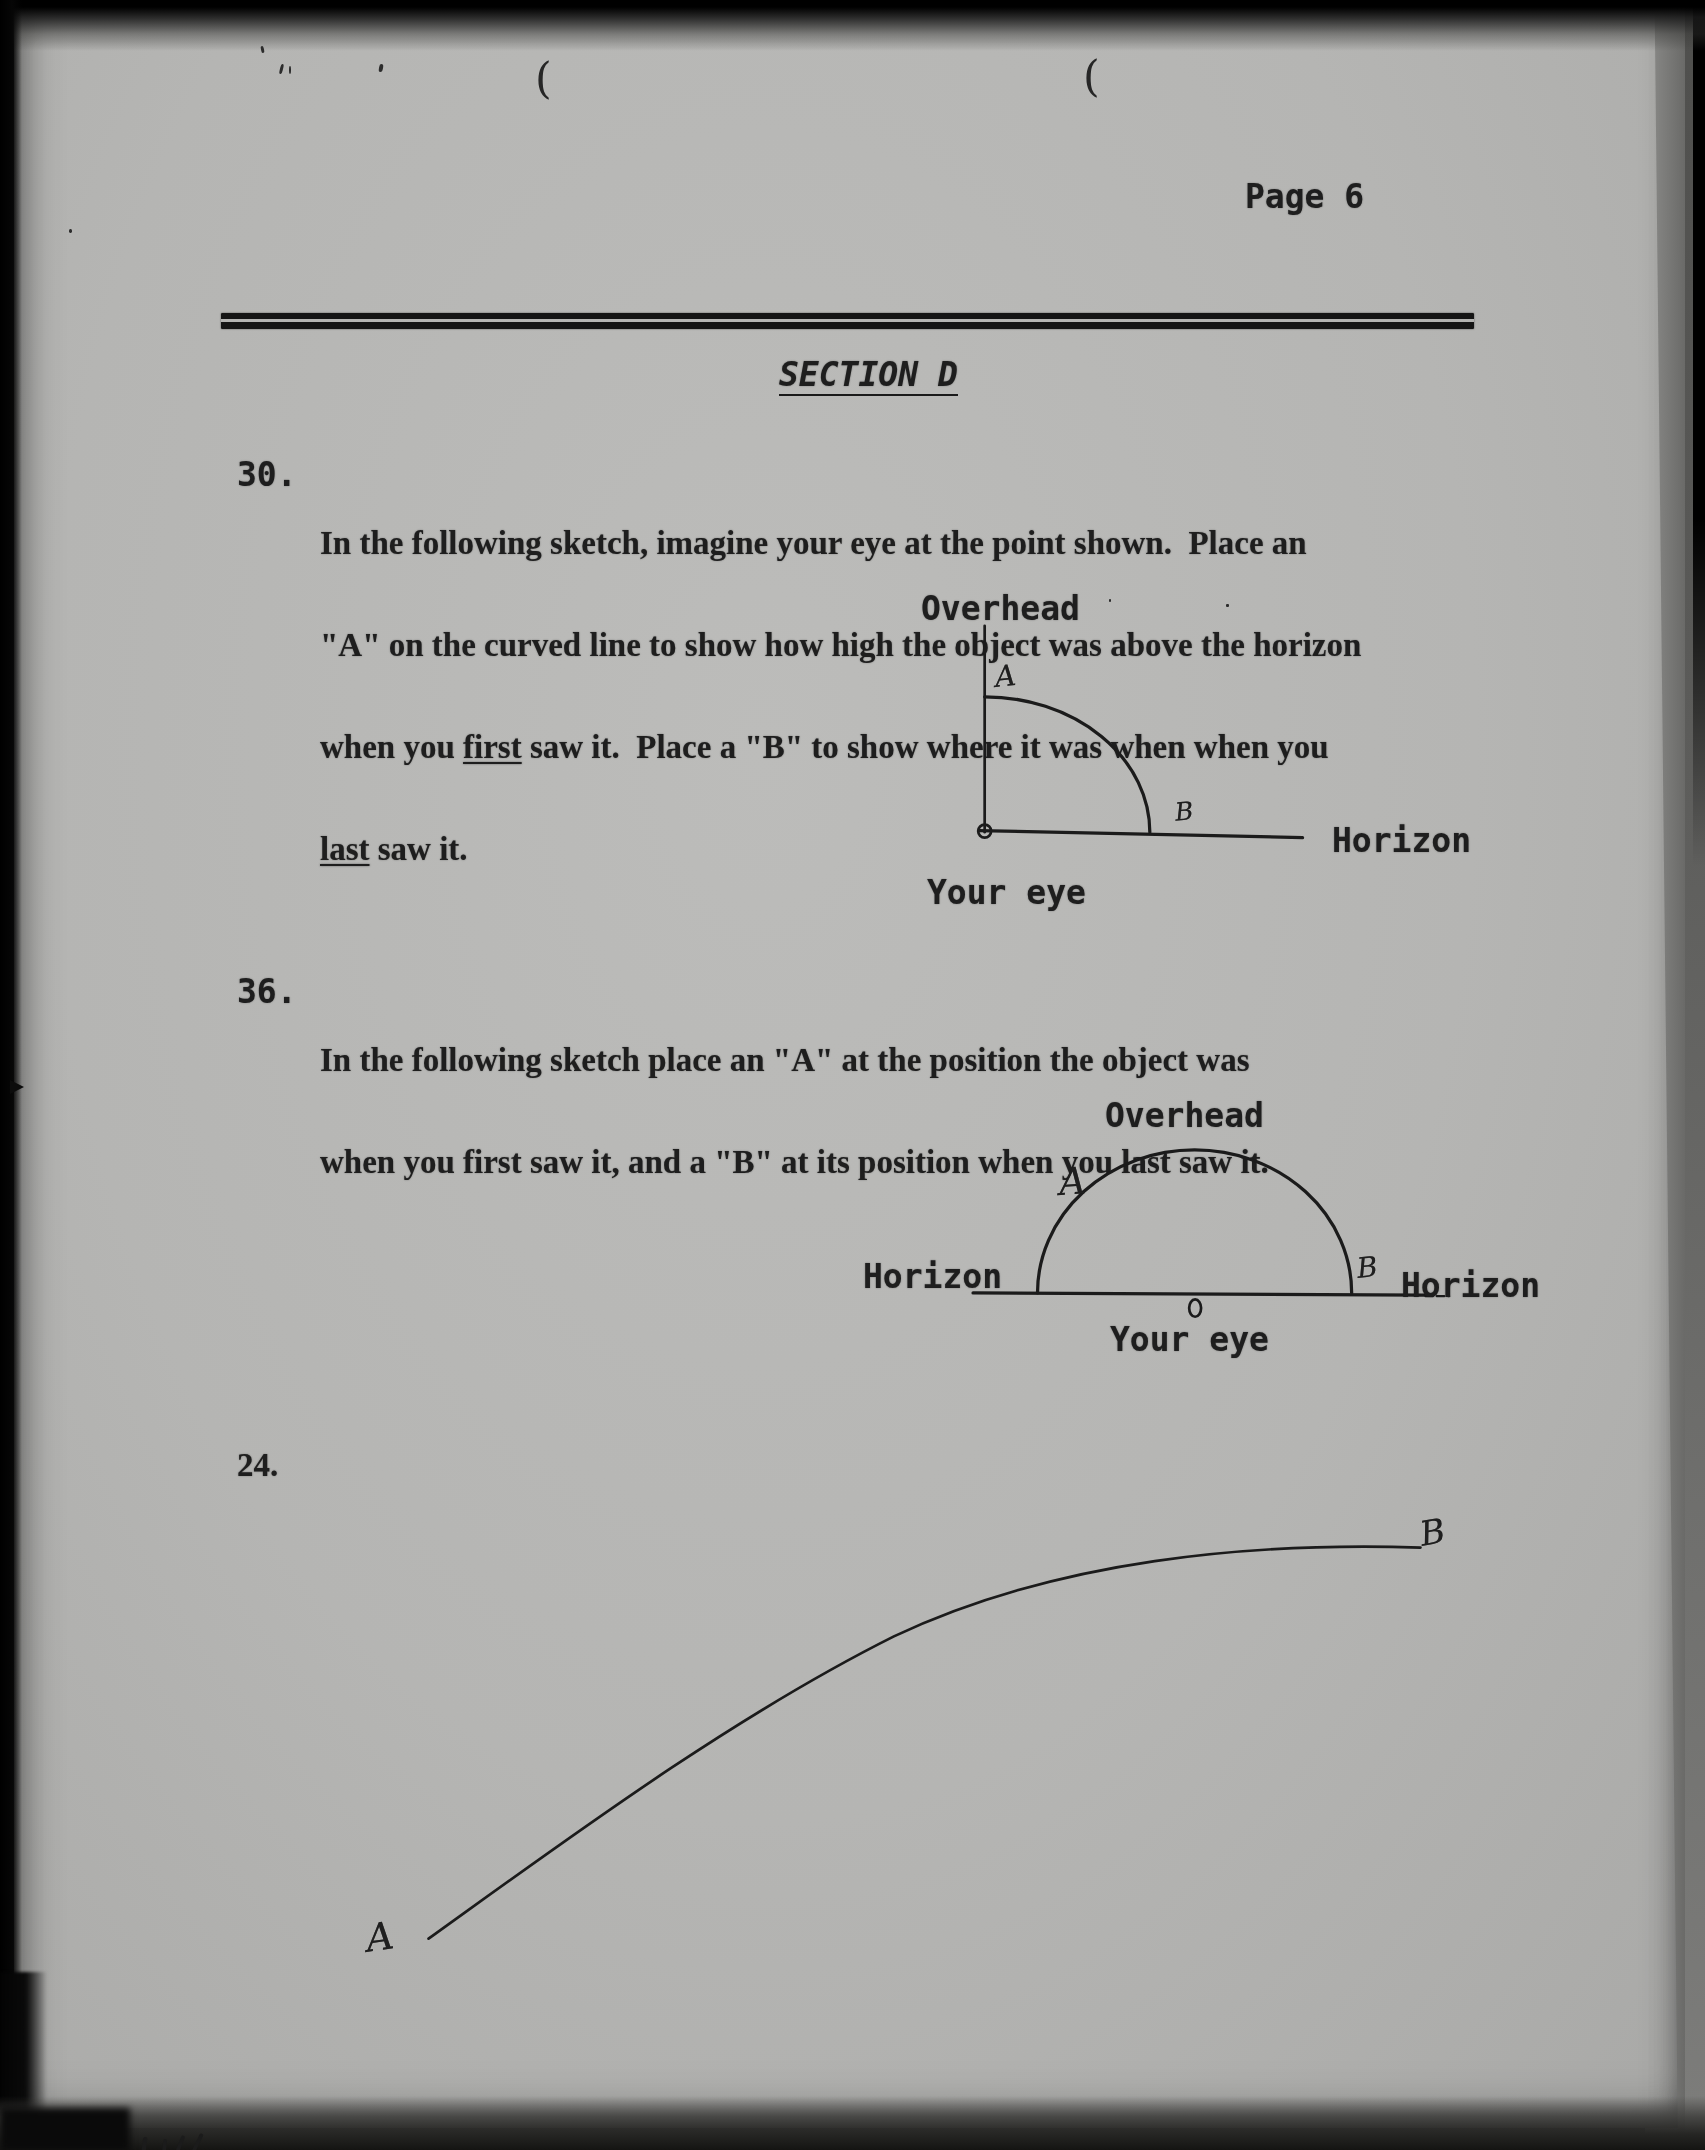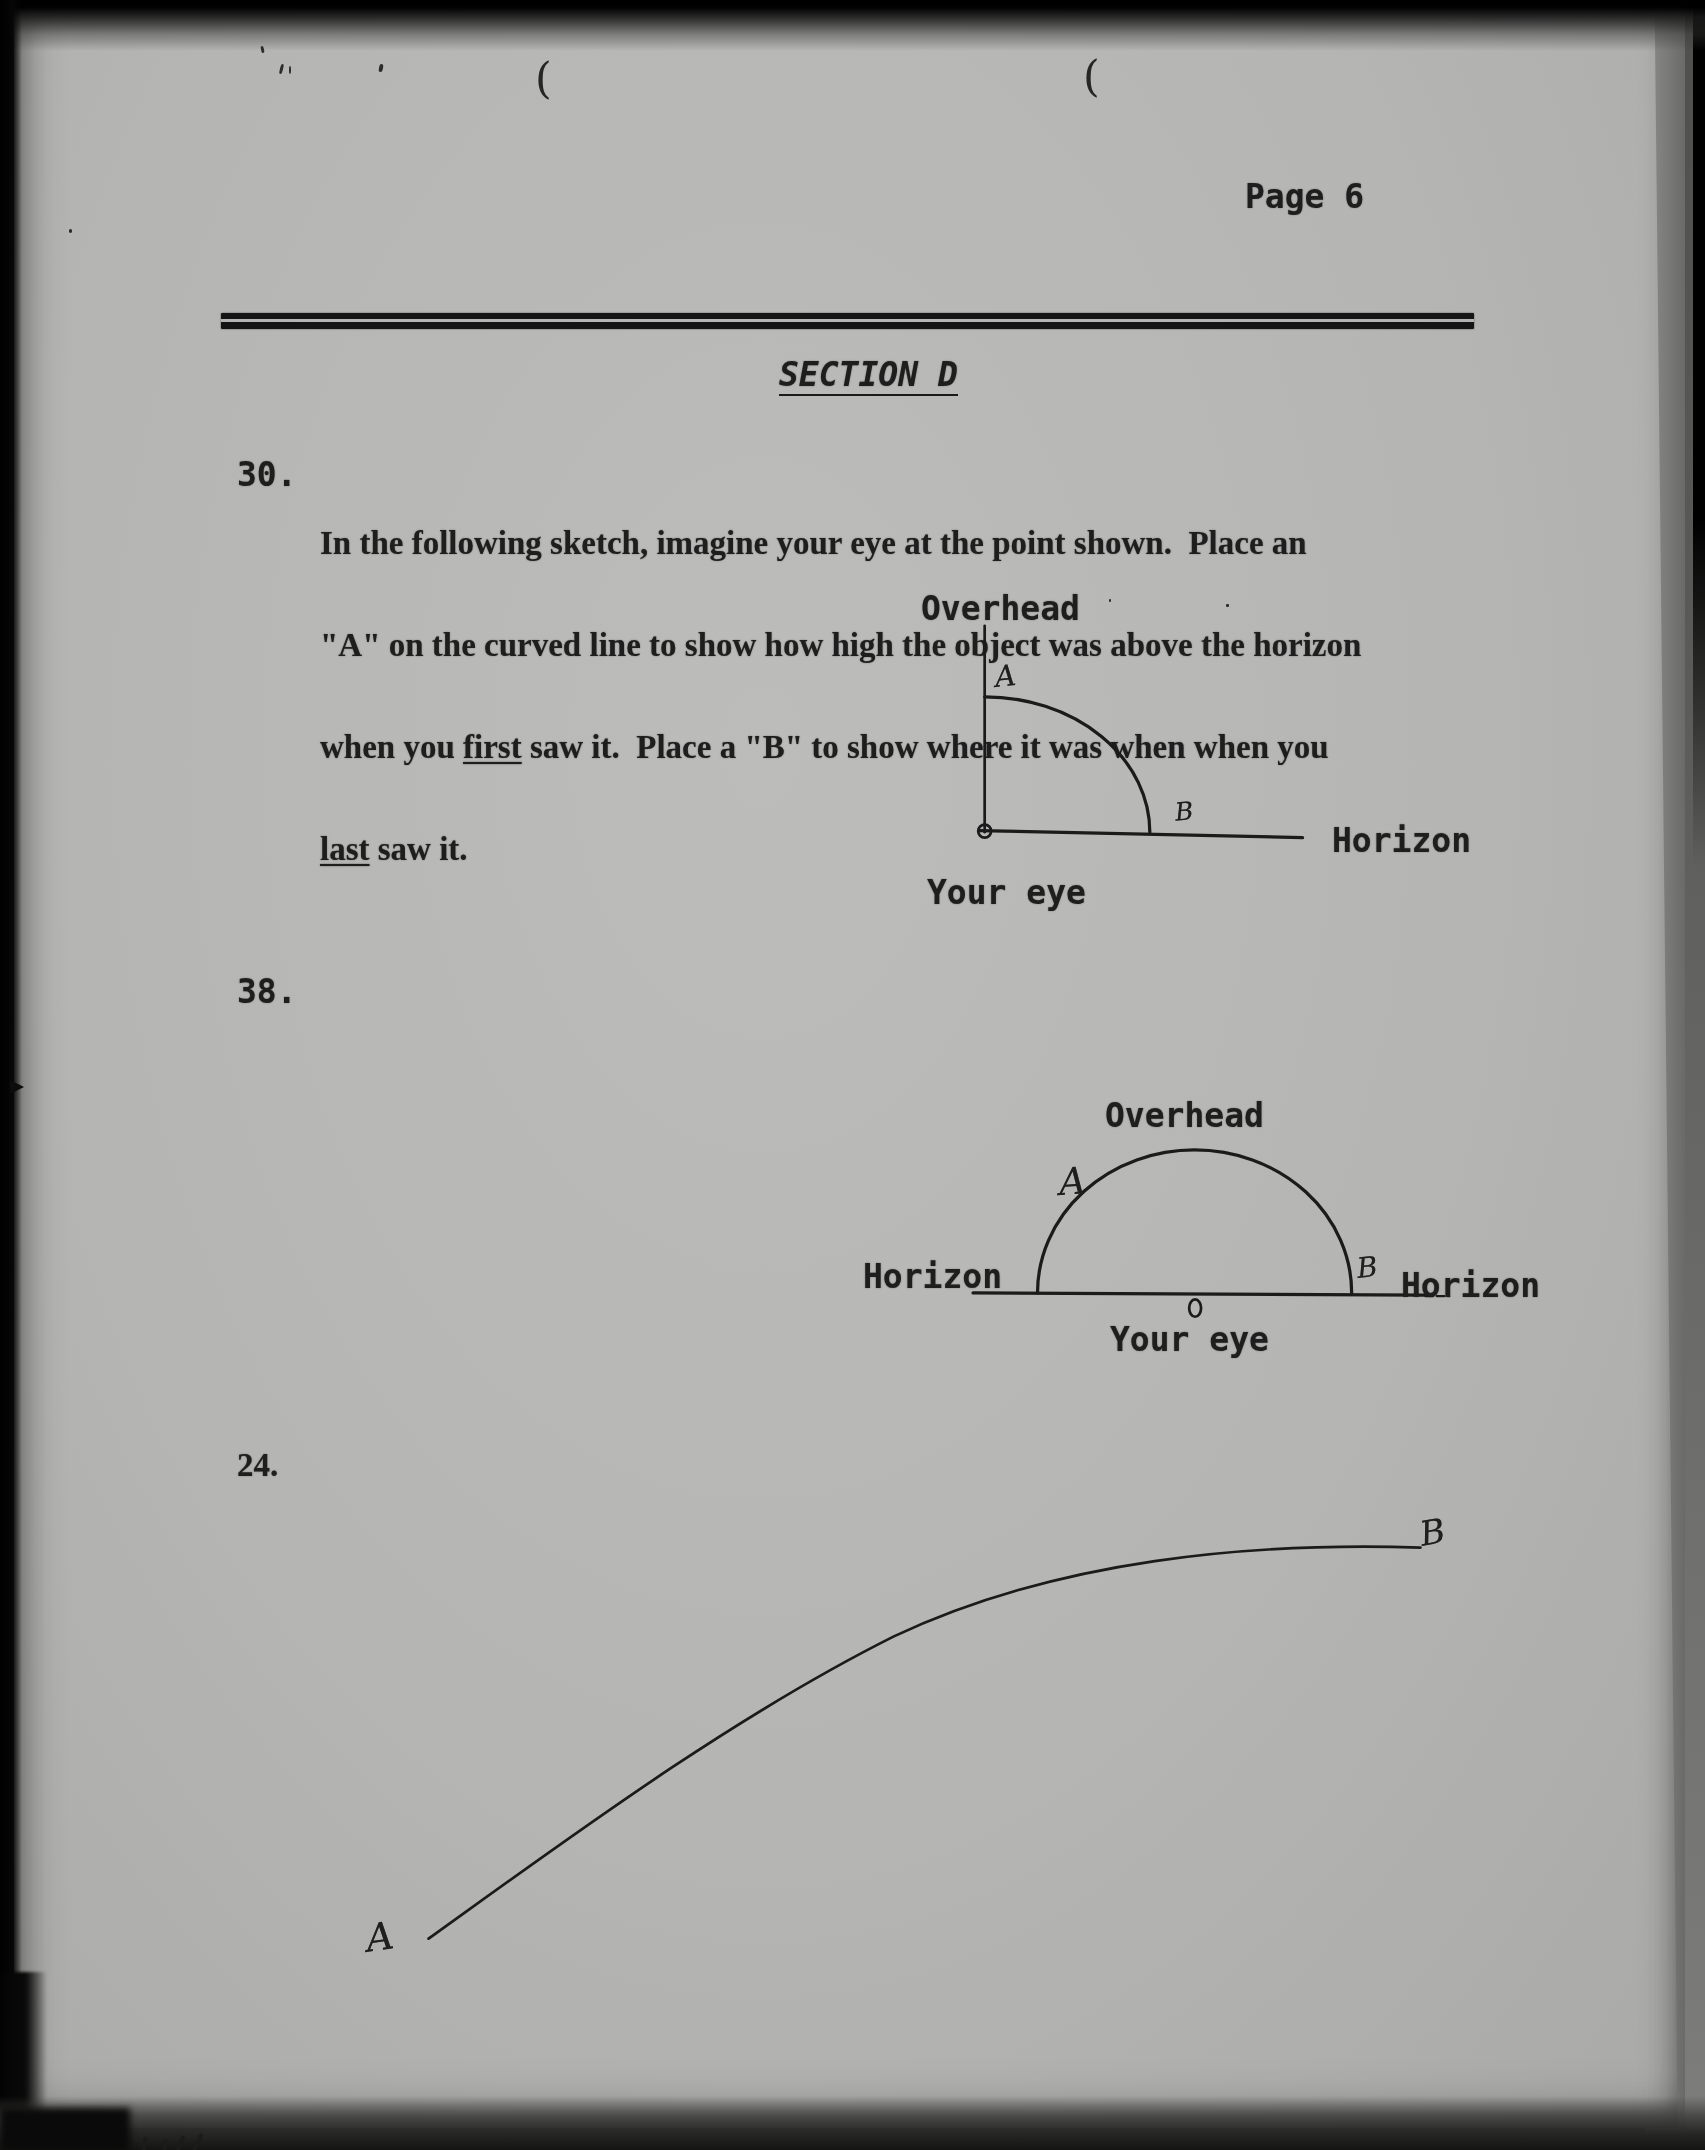--- a/index.html
+++ b/index.html
@@ -104,21 +104,25 @@
     <line class="ink" x1="1817" y1="1155" x2="1817" y2="1536" stroke-width="5"></line>
     <line class="ink" x1="1806" y1="1533" x2="2404" y2="1546" stroke-width="6"></line>
     <path class="ink" d="M 1817 1286 A 305 250 0 0 1 2122 1536" stroke-width="6"></path>
     <circle class="ink" cx="1817" cy="1534" r="12" stroke-width="5" fill="#b5b5b3"></circle>
   </svg>
   <span class="hw" style="left:995px;top:662px;font-size:29px;transform:rotate(-6deg);">A</span>
   <span class="hw" style="left:1175px;top:799px;font-size:25px;transform:rotate(-5deg);">B</span>
   <div class="t" style="left:1332px;top:824px;">Horizon</div>
   <div class="t" style="left:927px;top:876px;">Your eye</div>
 
-  <div class="t" style="left:237px;top:975px;">38.</div>
+  <div class="t" style="left:237px;top:975px;">36.</div>
+  <div class="t" style="left:320px;top:975px;">
+    <div class="tline">In the following sketch place an "A" at the position the object was</div>
+    <div class="tline">when you first saw it, and a "B" at its position when you last saw it.</div>
+  </div>
 
   <div class="t" style="left:1105px;top:1099px;">Overhead</div>
   <svg style="left:813px;top:1073px;" width="813" height="325" viewBox="1500 1980 1500 600">
     <line class="ink" x1="1795" y1="2386" x2="2628" y2="2390" stroke-width="6"></line>
     <line class="ink" x1="2630" y1="2392" x2="2674" y2="2392" stroke-width="4" stroke-dasharray="14 7"></line>
     <path class="ink" d="M 1914 2386 A 290 264 0 0 1 2494 2386" stroke-width="6"></path>
     <ellipse class="ink" cx="2205" cy="2414" rx="11" ry="16" stroke-width="5" fill="#b5b5b3"></ellipse>
   </svg>
   <span class="hw" style="left:1059px;top:1163px;font-size:37px;transform:rotate(-4deg);">A</span>
   <span class="hw" style="left:1357px;top:1254px;font-size:28px;transform:rotate(-6deg);">B</span>

